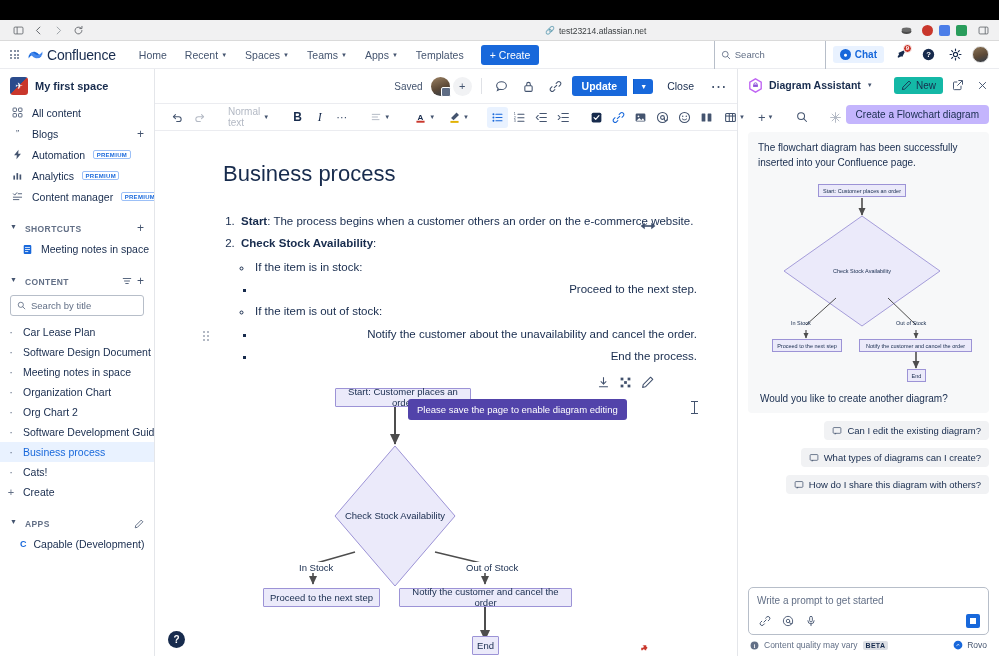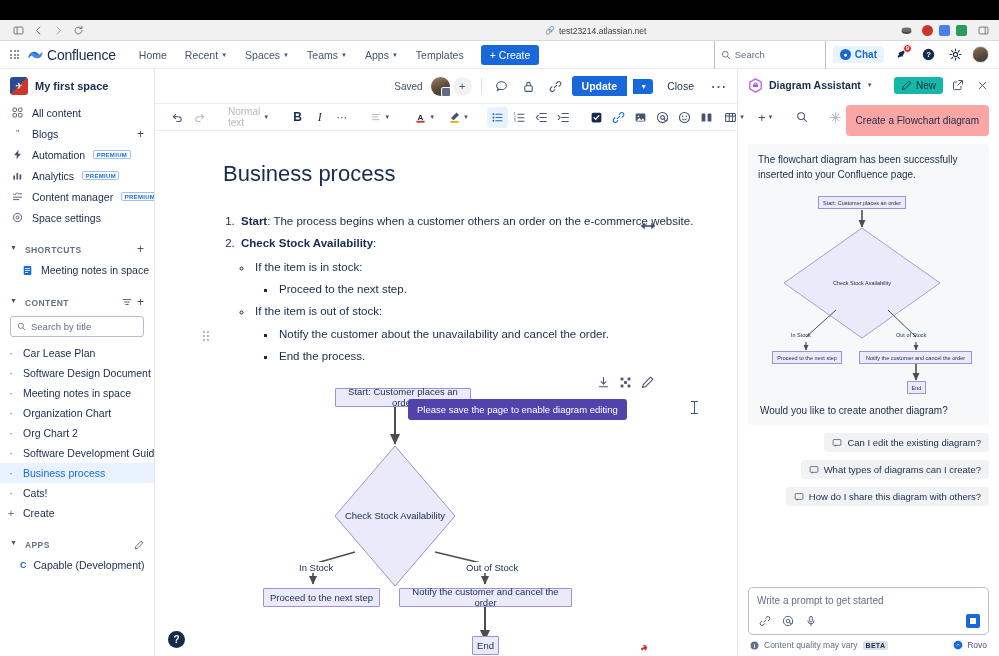--- a/index.html
+++ b/index.html
@@ -236,21 +236,21 @@
     grid-template-columns: repeat(2,2px); gap: 2px; cursor: grab;
   }
   .drag-dots i { width: 2px; height: 2px; background: #b3b9c4; display:block; }
   ol.lvl1 { margin: 0 0 0 28px; padding: 0; list-style: decimal; }
   ol.lvl1 > li {
     font-size: 11.5px; color: #172b4d; line-height: 1.55; margin-bottom: 4px;
     padding-left: 3px;
   }
   ul.lvl2 { margin: 5px 0 0 12px; padding: 0; list-style: circle; }
   ul.lvl2 > li { font-size: 11.5px; color: #172b4d; line-height: 1.6; margin-bottom: 3px; padding-left: 2px;}
-  ul.lvl3 { margin: 4px 0 0 22px; padding: 0; list-style: square; }
+  ul.lvl3 { margin: 4px 0 0 1px; padding: 0; list-style: square; text-align: right; }
   ul.lvl3 > li { font-size: 11.5px; color: #172b4d; line-height: 1.6; margin-bottom: 4px; padding-left: 2px;}
   .caret-ibeam {
     position: absolute; left: 539px; top: 270px; width: 1px; height: 13px;
     background: #42526e;
   }
   .caret-ibeam::before, .caret-ibeam::after {
     content:''; position:absolute; left:-3px; width:7px; height:1px; background:#42526e;
   }
   .caret-ibeam::before { top: 0; }
   .caret-ibeam::after { bottom: 0; }
@@ -306,22 +306,22 @@
   }
   .rp-new span { font-size: 10px; color: #172b4d; }
   .rp-ico { width: 18px; height: 18px; display:flex; align-items:center; justify-content:center;
             color: #44546f; cursor: pointer; border-radius:3px; }
 
   .rp-body {
     flex: 1 1 auto; overflow: hidden; padding: 4px 10px 0 10px;
     display: flex; flex-direction: column; gap: 8px; min-height: 0;
   }
   .user-msg {
-    align-self: flex-end; background: #fca5a5; color: #172b4d; font-size: 10px;
-    padding: 10px 10px; border-radius: 4px; max-width: 80%;
+    align-self: flex-end; background: #c4b5fd; color: #172b4d; font-size: 10px;
+    padding: 4px 10px; border-radius: 4px; max-width: 80%;
   }
   .bot-card {
     background: #f7f8f9; border-radius: 4px; padding: 9px 10px;
     display: flex; flex-direction: column; gap: 8px;
   }
   .bot-text { font-size: 10px; color: #172b4d; line-height: 1.45; }
   .mini-diagram { position: relative; height: 205px; background: #f7f8f9; }
   .md-box {
     position: absolute; background: #ebeafa; border: 1px solid #9c93d6;
     font-size: 5.5px; color: #172b4d; display: flex; align-items: center;
@@ -578,29 +578,20 @@
               <line x1="2" y1="9" x2="14" y2="9"></line>
               <line x1="2" y1="12.5" x2="10" y2="12.5"></line>
             </g>
           </svg>
       </span>
       <span class="nav-lbl">Content manager</span>
       <span class="premium">PREMIUM</span>
     </div>
 
 
-    <div class="nav-row">
-      <span class="nav-ico-box">
-        <svg width="11" height="11" viewBox="0 0 16 16">
-            <circle cx="8" cy="8" r="2.2" fill="none" stroke="#44546f" stroke-width="1.3"></circle>
-            <circle cx="8" cy="8" r="6" fill="none" stroke="#44546f" stroke-width="1.3"></circle>
-          </svg>
-      </span>
-      <span class="nav-lbl">Space settings</span>
-    </div>
 
     <div class="sect-head">
       <span class="chev-box">▼</span>
       <span class="sect-title">SHORTCUTS</span>
       <span class="sect-actions">
         <span class="plus-right">+</span>
       </span>
     </div>
 
     <div class="tree-row" style="padding-left:20px">

